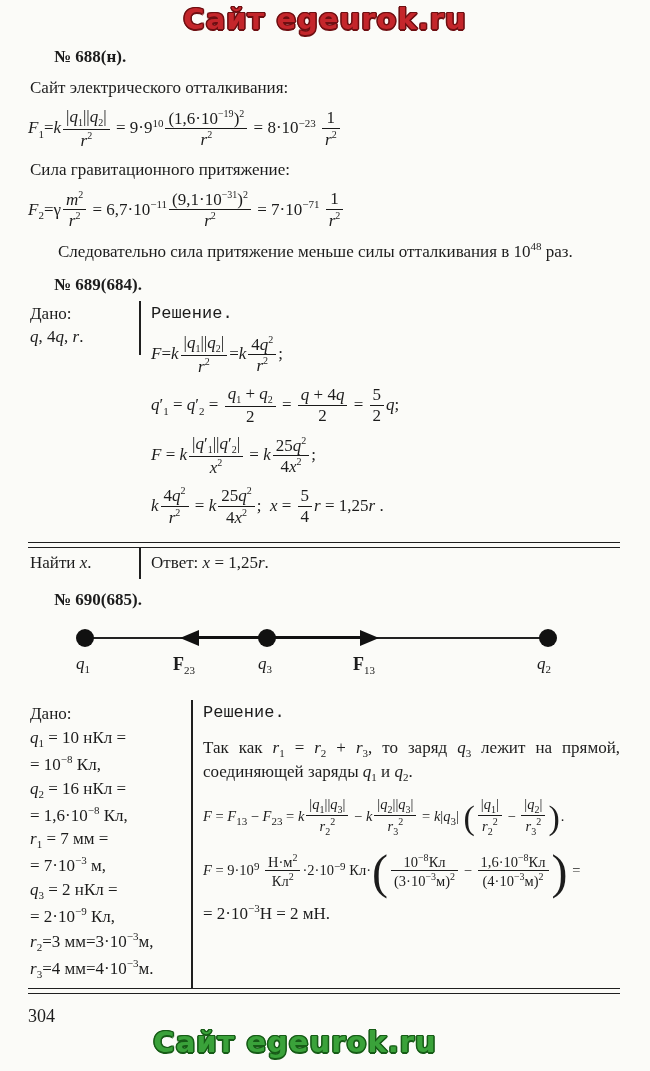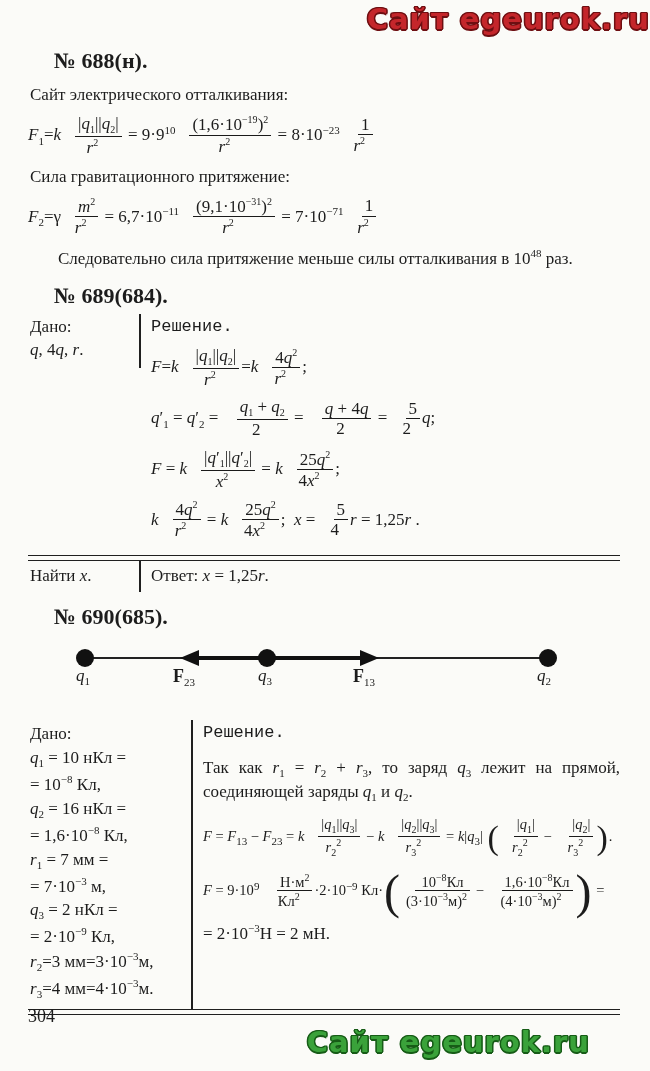--- a/index.html
+++ b/index.html
@@ -6,46 +6,46 @@
   .page{
     position:relative;
     width:650px;height:1071px;
     background:#fbfbf8;
     overflow:hidden;
     font-family:"Liberation Serif", serif;
     color:#1c1c1c;
   }
   
   .wm{
-    text-align:right;
+    text-align:center;
     font-family:"DejaVu Sans", sans-serif;
     font-weight:bold;
     font-size:29px;
     letter-spacing:1px;
   }
   .wm-red{
     padding-top:2px;
     color:#c4262b;
     text-shadow:-1.5px 0 #6e0f12,1.5px 0 #6e0f12,0 -1.5px #6e0f12,0 1.5px #6e0f12,
                 -1px -1px #6e0f12,1px 1px #6e0f12,-1px 1px #6e0f12,1px -1px #6e0f12;
   }
   .wm-green{
     position:absolute;left:0;right:60px;bottom:12px;
     color:#3aa23a;
     text-shadow:-1.5px 0 #175c17,1.5px 0 #175c17,0 -1.5px #175c17,0 1.5px #175c17,
                 -1px -1px #175c17,1px 1px #175c17,-1px 1px #175c17,1px -1px #175c17;
   }
   .content{margin:6px 28px 0 28px;font-size:17px;line-height:1.35;}
-  .heading{font-weight:bold;font-size:22px;margin:10px 0 4px 26px;}
+  .heading{font-weight:bold;font-size:17px;margin:10px 0 4px 26px;}
   .bodyline{margin:8px 0 2px 2px;}
   .fl{margin:8px 0;white-space:nowrap;}
   .justpar{text-align:justify;text-indent:30px;margin-top:6px;width:592px;}
   
   .frac{display:inline-block;vertical-align:middle;text-align:center;margin:0 2px;position:relative;top:-1px;}
-  .frac .n{display:block;border-bottom:1.4px solid #1a1a1a;padding:0 3px;line-height:1.15;margin-left:12px;}
+  .frac .n{display:block;border-bottom:1.4px solid #1a1a1a;padding:0 3px;line-height:1.15;}
   .frac .d{display:block;padding:0 3px;line-height:1.15;}
   sup,sub{font-size:11px;}
   .frac sup,.frac sub{font-size:10px;}
   
   .bp{display:inline-block;font-size:34px;line-height:0;vertical-align:middle;padding:0 1px;font-weight:400;}
   .bp2{display:inline-block;font-size:48px;line-height:0;vertical-align:middle;padding:0 1px;font-weight:300;}
   
   .qa-table{margin-top:4px;width:592px;}
   .qa-main,.qa-bottom{display:flex;align-items:flex-start;}
   .qa-left{flex:0 0 103px;border-right:2px solid #1f1f1f;padding:2px 6px 6px 2px;}
@@ -55,21 +55,21 @@
   .qa-bottom .qa-left,.qa-bottom .qa-right{padding-top:4px;padding-bottom:4px;}
   .sol-label{margin-bottom:2px;font-family:Liberation Mono, monospace;}
   .dano-line{line-height:1.42;white-space:nowrap;}
   
   .diagram{position:relative;height:74px;margin:2px 30px 0 30px;}
   .dline{position:absolute;left:55px;top:21px;width:463px;height:2px;background:#222;}
   .dbold{position:absolute;top:20px;height:3.6px;background:#111;}
   .dot{position:absolute;top:13px;width:18px;height:18px;border-radius:50%;background:#111;}
   .tri-l{position:absolute;top:14px;width:0;height:0;border-top:8px solid transparent;border-bottom:8px solid transparent;border-right:19px solid #111;}
   .tri-r{position:absolute;top:14px;width:0;height:0;border-top:8px solid transparent;border-bottom:8px solid transparent;border-left:19px solid #111;}
-  .dlabel{position:absolute;top:30px;font-size:17px;}
+  .dlabel{position:absolute;top:38px;font-size:17px;}
   .dlabel b{font-size:18px;}
   .small-f{font-size:14.5px;}
   .page-num{position:absolute;left:28px;bottom:44px;font-size:18px;}
 </style>
 </head>
 <body>
 
 <div class="page">
 
   <div class="wm wm-red">Сайт egeurok.ru</div>

